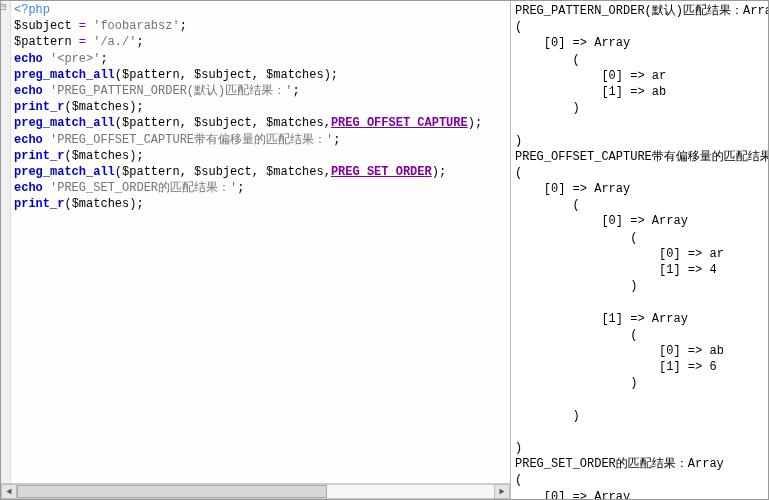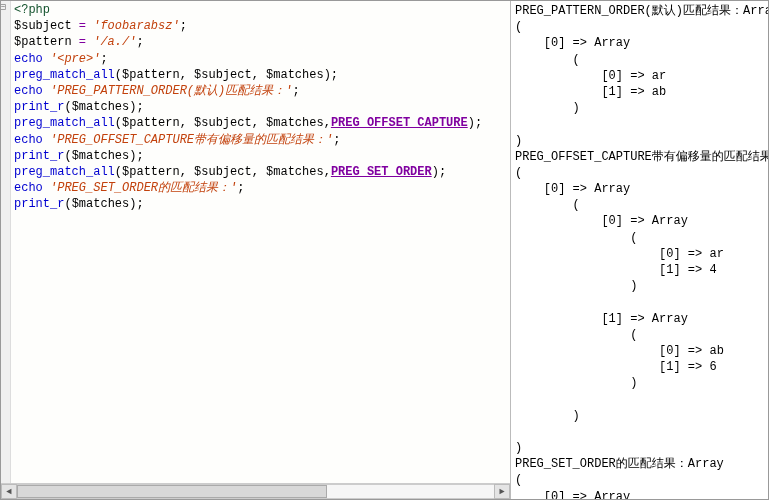--- a/index.html
+++ b/index.html
@@ -59,24 +59,24 @@
     left: 11px;
     top: 0;
     right: 0;
     bottom: 0;
     padding: 1px 2px;
     white-space: pre;
     font-family: "Courier New", monospace;
     font-size: 12px;
     line-height: 1.35;
   }
-  .kw-red { color: #14532d; }     
-  .tok-blue { color: #0000d0; font-weight: normal; } 
+  .kw-red { color: #3b82f6; }     
+  .tok-blue { color: #0000d0; font-weight: bold; } 
   .tok-purple { color: #8000a0; font-weight: bold; text-decoration: underline; } 
-  .tok-str { color: #c2410c; font-style: italic; }    
+  .tok-str { color: #737373; }    
   .tok-var { color: #000000; }
   .tok-op  { color: #8000a0; }
   .scrollbar-h {
     position: absolute;
     left: 0; right: 0; bottom: 0;
     height: 16px;
     background: #efefef;
     border-top: 1px solid #ccc;
     display: flex;
     align-items: stretch;

